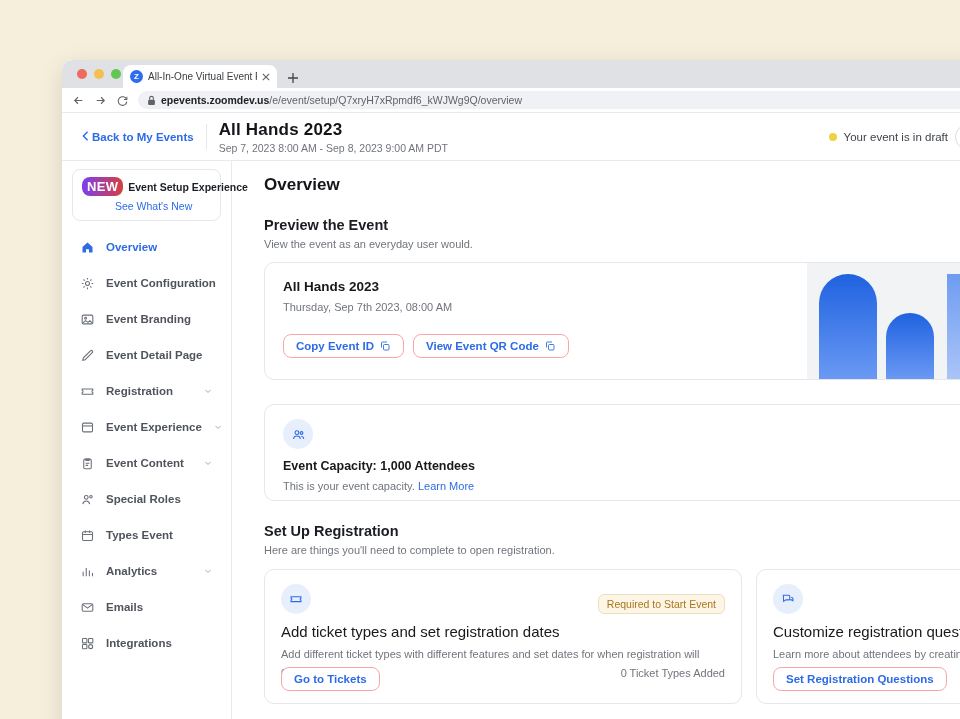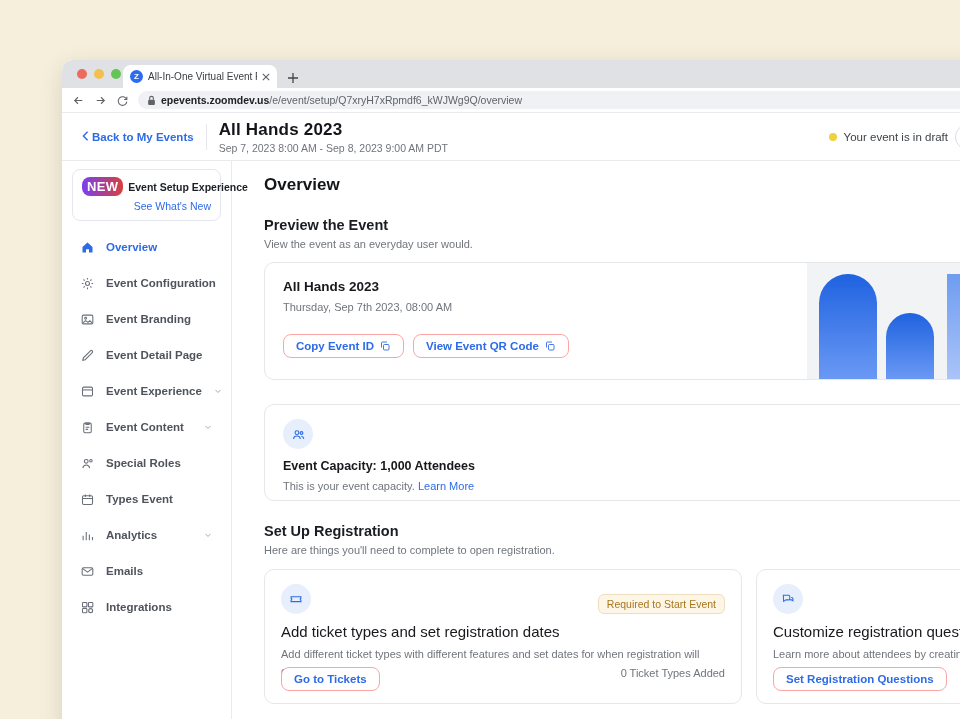--- a/index.html
+++ b/index.html
@@ -81,21 +81,21 @@
   .sidebar { width:170px; flex-shrink:0; border-right:1px solid #e8eaeb; padding:8px 10px 0 10px; }
   .promo-card {
     border:1px solid #e4e7ec; border-radius:8px; padding:7px 9px 8px 9px; margin-bottom:8px;
   }
   .promo-row { display:flex; align-items:center; gap:5px; }
   .new-badge {
     background:linear-gradient(90deg,#7a3ff0,#d6403c); color:#fff; font-size:13px; font-weight:bold;
     padding:2px 5px; border-radius:8px; letter-spacing:.3px;
   }
   .promo-title { font-size:10.5px; font-weight:bold; color:#1b1e23; white-space:nowrap; }
-  .promo-link { font-size:10.5px; color:#2e6be6; margin:4px 0 0 33px; cursor:pointer;text-align:right; }
+  .promo-link { font-size:10.5px; color:#2e6be6; margin:4px 0 0 33px; cursor:pointer; }
 
   .nav-item {
     height:36px; display:flex; align-items:center; gap:11px; padding:0 8px; cursor:pointer;
     color:#4f545c; border-radius:8px;
   }
   .nav-item .nav-ic { color:#6a7078; display:flex; }
   .nav-item .nav-label { font-size:11.5px; font-weight:bold; white-space:nowrap; }
   .nav-item.active, .nav-item.active .nav-ic { color:#2e6be6; }
   .nav-chevron { margin-left:auto; color:#9aa0a8; display:flex; }
 
@@ -275,20 +275,33 @@
 
         <div class="nav-item">
           <span class="nav-ic">
             <svg width="15" height="15" viewBox="0 0 24 24" fill="none" stroke="currentColor" stroke-width="1.7">
                 <path d="M4.5 19.5l.9-3.8L16.6 4.5a2.1 2.1 0 0 1 3 3L8.3 18.7l-3.8.8z"></path>
               </svg>
           </span>
           <span class="nav-label">Event Detail Page</span>
         </div>
 
+        <div class="nav-item">
+          <span class="nav-ic">
+            <svg width="15" height="15" viewBox="0 0 24 24" fill="none" stroke="currentColor" stroke-width="1.7">
+                <path d="M3.5 8h17v2.5a1.8 1.8 0 0 0 0 3.5V16.5h-17V14a1.8 1.8 0 0 0 0-3.5z"></path>
+              </svg>
+          </span>
+          <span class="nav-label">Registration</span>
+          <span class="nav-chevron">
+            <svg width="10" height="10" viewBox="0 0 24 24" fill="none" stroke="currentColor" stroke-width="2.2">
+                <path d="M6 9.5l6 6 6-6"></path>
+              </svg>
+          </span>
+        </div>
 
         <div class="nav-item">
           <span class="nav-ic">
             <svg width="15" height="15" viewBox="0 0 24 24" fill="none" stroke="currentColor" stroke-width="1.7">
                 <rect x="4" y="5" width="16" height="14" rx="2"></rect>
                 <path d="M4 9.5h16"></path>
               </svg>
           </span>
           <span class="nav-label">Event Experience</span>
           <span class="nav-chevron">

